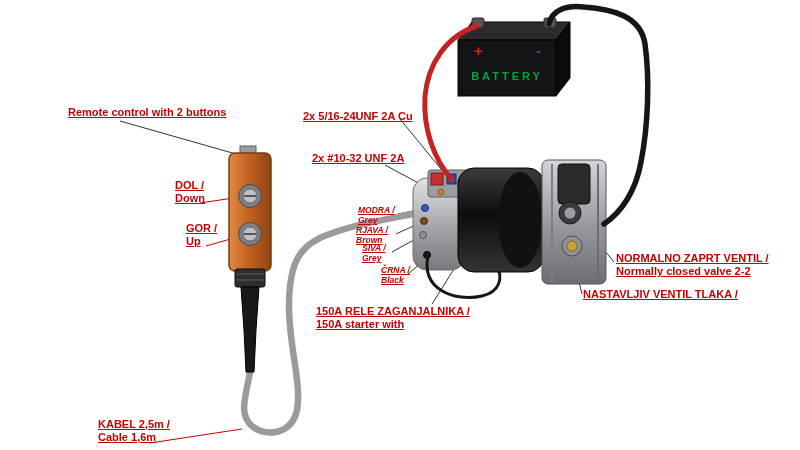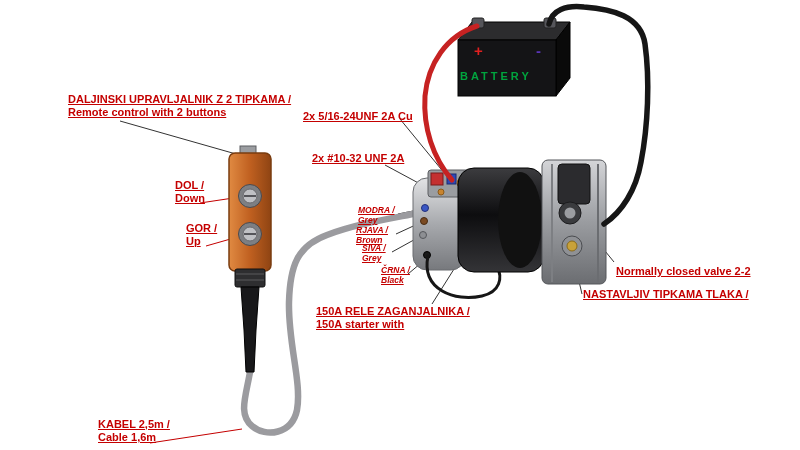--- a/index.html
+++ b/index.html
@@ -3,21 +3,21 @@
 <meta charset="utf-8">
 <style>
   html,body{margin:0;padding:0;background:#fff;}
   .stage{position:relative;width:800px;height:450px;background:#ffffff;overflow:hidden;
          font-family:"Liberation Sans",sans-serif;}
   .stage svg{position:absolute;left:0;top:0;z-index:1;}
   .lbl{position:absolute;z-index:2;color:#c40000;font-weight:bold;font-size:11px;
        line-height:1.18;text-decoration:underline;white-space:nowrap;}
   .lbl-sm{font-size:8.5px;font-style:italic;}
   .batt-txt{position:absolute;z-index:3;font-weight:bold;white-space:nowrap;}
-  .batt-name{color:#00a43e;font-size:11px;letter-spacing:3px;width:94px;}
+  .batt-name{color:#00a43e;font-size:11px;letter-spacing:3px;text-align:center;width:94px;}
   .batt-plus{color:#e02020;font-size:15px;}
   .batt-minus{color:#5a35b8;font-size:15px;}
 </style>
 </head>
 <body>
 
 <div class="stage">
 
   <svg width="800" height="450" viewBox="0 0 800 450">
     <defs>
@@ -134,21 +134,21 @@
     <path d="M 477,26 C 446,36 428,64 425,96 C 423,128 433,158 452,180" stroke="#c62222" stroke-width="5" fill="none" stroke-linecap="round"></path>
     <path d="M 549,24 C 552,10 566,5 584,7 C 612,9 641,16 645,44
              C 650,80 648,126 641,162 C 636,190 622,212 604,224" stroke="#161616" stroke-width="5.5" fill="none" stroke-linecap="round"></path>
   </svg>
 
   <div class="batt-txt batt-plus" style="left:474px;top:42px">+</div>
   <div class="batt-txt batt-minus" style="left:536px;top:42px">-</div>
   <div class="batt-txt batt-name" style="left:460px;top:70px">BATTERY</div>
 
   <div class="lbl" style="left:68px;top:93px">
-    <span>DALJINSKI UPRAVLJALNIK Z 2 TIPKAMA /</span><br>
+    <br>
     <span>Remote control with 2 buttons</span>
   </div>
 
   <div class="lbl" style="left:175px;top:179px">
     <span>DOL /</span><br>
     <span>Down</span>
   </div>
 
   <div class="lbl" style="left:186px;top:222px">
     <span>GOR /</span><br>
@@ -182,26 +182,26 @@
     <span>ČRNA /</span><br>
     <span>Black</span>
   </div>
 
   <div class="lbl" style="left:316px;top:305px">
     <span>150A RELE ZAGANJALNIKA /</span><br>
     <span>150A starter with</span>
   </div>
 
   <div class="lbl" style="left:616px;top:252px">
-    <br>
+    <span>NORMALNO ZAPRT VENTIL /</span><br>
     <span>Normally closed valve 2-2</span>
   </div>
 
   <div class="lbl" style="left:583px;top:288px">
-    <span>NASTAVLJIV TIPKAMA TLAKA /</span><br>
+    <span>NASTAVLJIV VENTIL TLAKA /</span><br>
   </div>
 
   <div class="lbl" style="left:98px;top:418px">
     <span>KABEL 2,5m /</span><br>
     <span>Cable 1,6m</span>
   </div>
 
 </div>
 
 </body></html>

